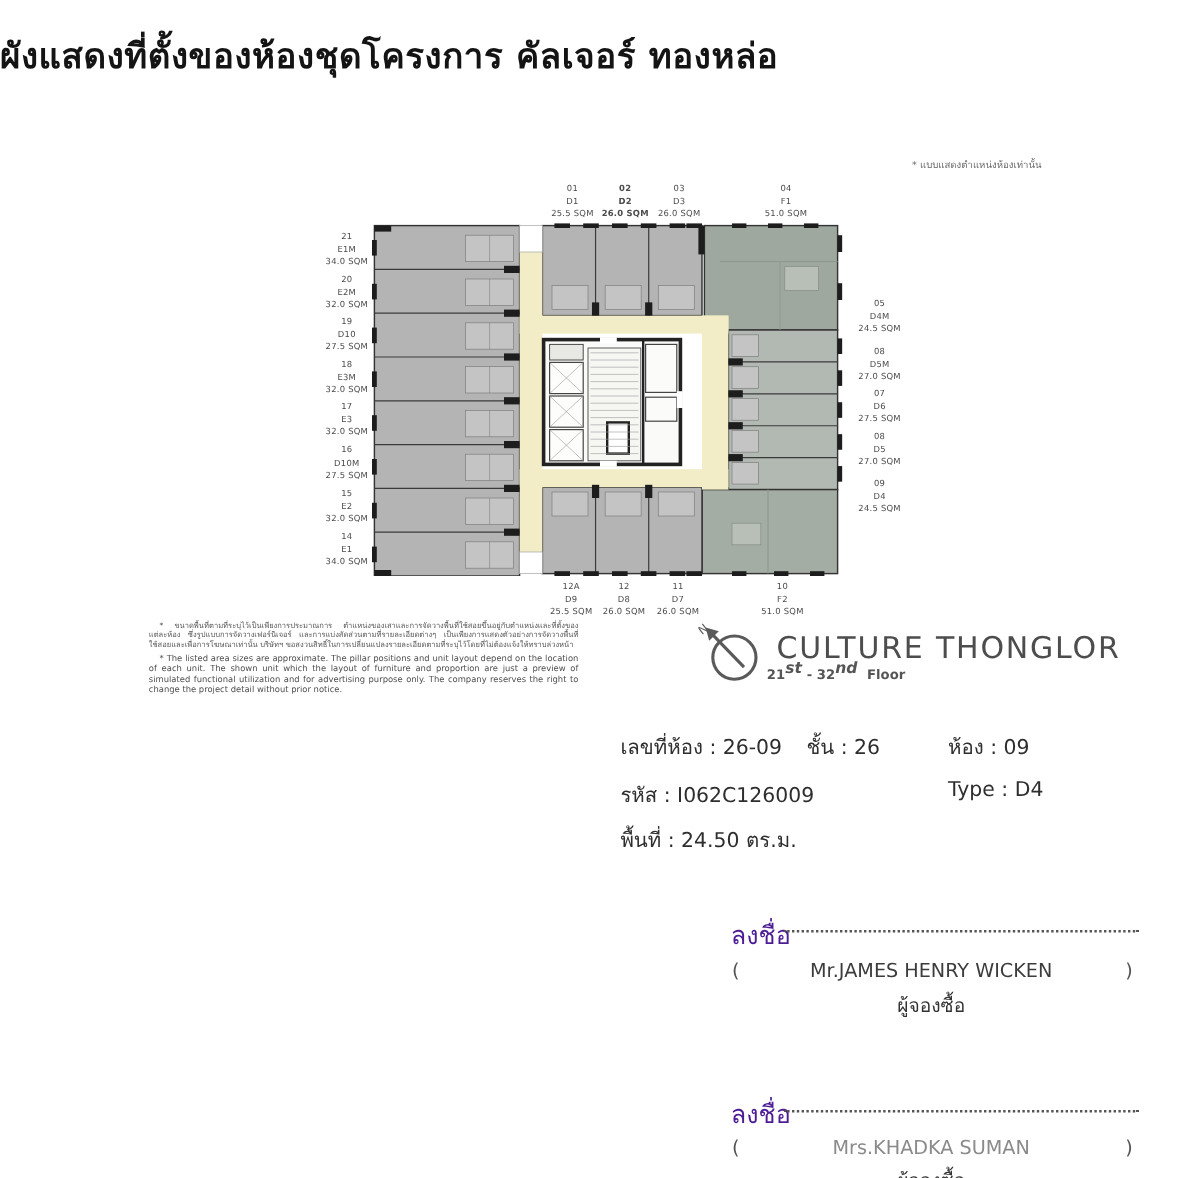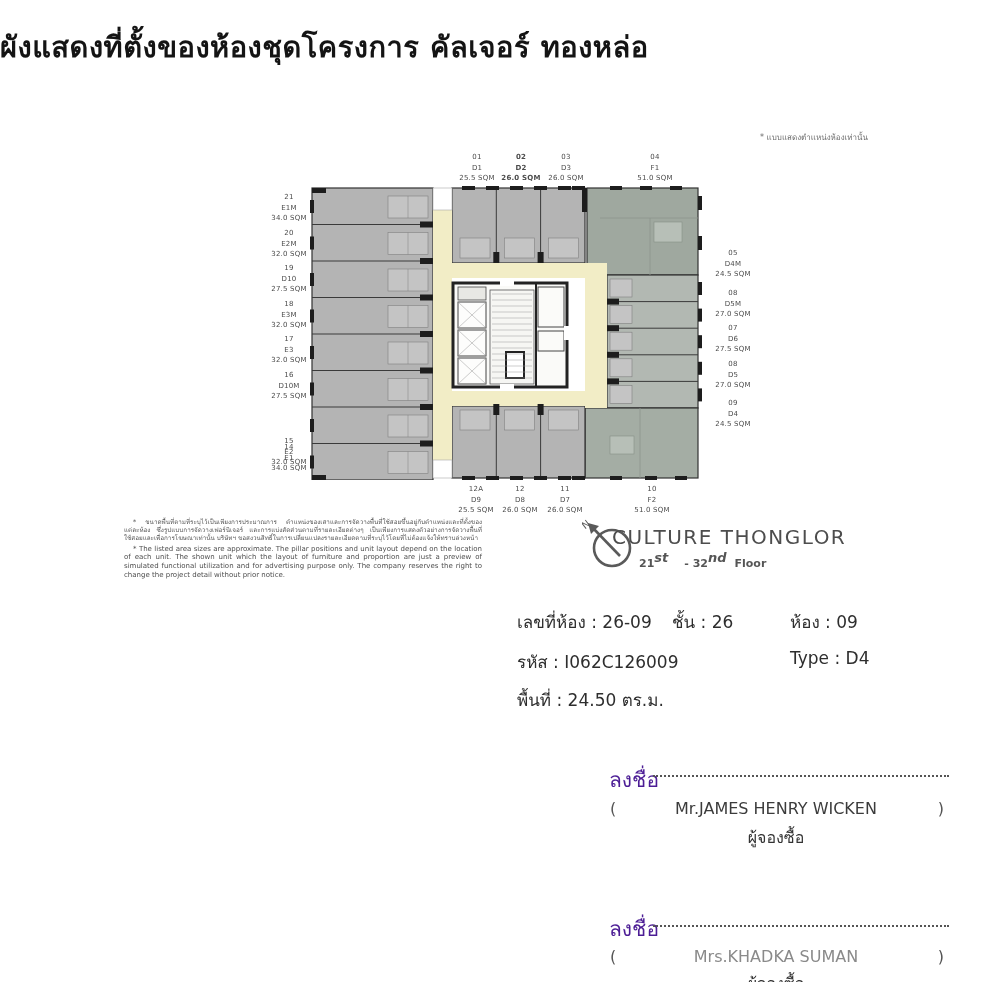--- a/index.html
+++ b/index.html
@@ -23,27 +23,27 @@
     position:absolute;width:74px;text-align:center;
     font-size:7px;line-height:1.5;color:#4b4b4b;letter-spacing:.2px;
   }
   
   .disclaimer{left:124px;top:518px;width:358px;color:#555;text-align:justify;}
   .disclaimer .th{font-size:6.3px;line-height:1.3;text-indent:9px;}
   .disclaimer .en{font-size:7px;line-height:1.28;text-indent:9px;margin-top:2px;color:#4e4e4e;}
   
   .logo-icon{left:582px;top:517px;width:56px;height:56px;}
   .logo-name{
-    left:612px;top:525px;font-size:20px;color:#4d4d4d;
+    left:647px;top:525px;font-size:25px;color:#4d4d4d;
     letter-spacing:1.5px;font-weight:500;white-space:nowrap;
   }
   .logo-floor{left:639px;top:550px;font-size:11px;color:#555;font-weight:600;}
   .logo-floor sup{font-size:13px;font-style:italic;}
   .logo-floor .w{margin-left:8px;}
-  .logo-floor .m{margin-left:16px;}
+  .logo-floor .m{margin-left:4px;}
   
   .detail{font-size:17px;color:#2e2e2e;white-space:nowrap;}
   
   .sig-label{font-size:21px;color:#4c1d95;}
   .sig-line{width:296px;border-bottom:2px dotted #555;height:0;}
   .sig-row{left:600px;width:352px;font-size:16px;color:#3c3c3c;text-align:center;}
   .sig-row .po{position:absolute;left:10px;color:#555;}
   .sig-row .pc{position:absolute;right:8px;color:#555;}
   .sig-role{left:600px;width:352px;text-align:center;font-size:16px;color:#333;}
   .sig-name-dim{color:#8a8a8a;}
@@ -240,21 +240,21 @@
     <div class="ulabel" style="left: 252px; top: 334px;">
       <div>17</div>
       <div>E3</div>
       <div>32.0 SQM</div>
     </div>
     <div class="ulabel" style="left: 252px; top: 370px;">
       <div>16</div>
       <div>D10M</div>
       <div>27.5 SQM</div>
     </div>
-    <div class="ulabel" style="left: 252px; top: 406px; margin-top: 30px;">
+    <div class="ulabel" style="left: 252px; top: 406px;">
       <div>15</div>
       <div>E2</div>
       <div>32.0 SQM</div>
     </div>
     <div class="ulabel" style="left: 252px; top: 442px;">
       <div>14</div>
       <div>E1</div>
       <div>34.0 SQM</div>
     </div>
     <div class="ulabel" style="left: 696px; top: 248px;">

